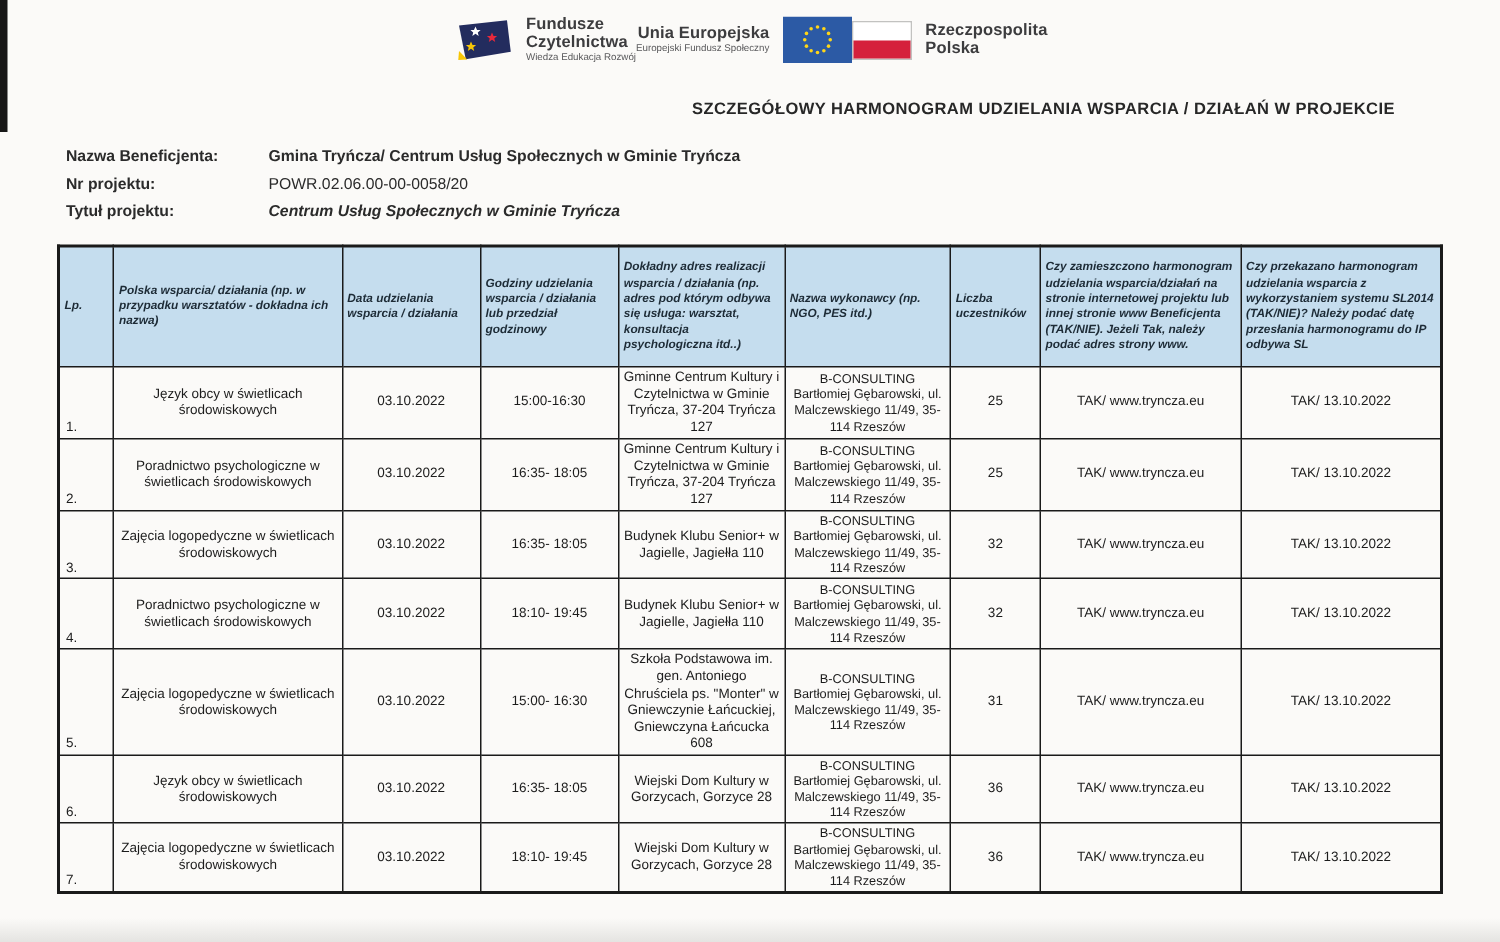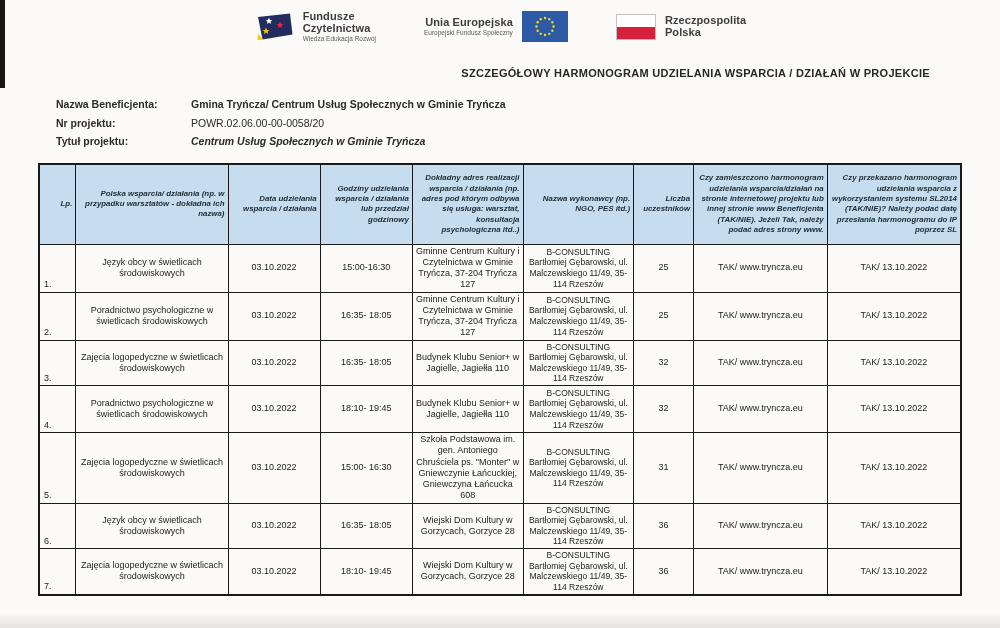--- a/index.html
+++ b/index.html
@@ -9,56 +9,56 @@
     font-family:"Liberation Sans", sans-serif;color:#1f1f1f;
     filter:blur(0.2px);
   }
   
   .scan-strip{position:absolute;left:0;top:0;width:5px;height:88px;background:#171717;}
   .bottom-shade{position:absolute;left:0;bottom:0;width:100%;height:16px;
     background:linear-gradient(to bottom, rgba(0,0,0,0), rgba(110,110,105,0.16));}
 
   
   .logos{position:absolute;top:11px;left:0;width:100%;display:flex;
-    justify-content:center;align-items:center;gap:48px;}
+    justify-content:center;align-items:center;}
   .logo-group{display:flex;align-items:center;gap:9px;}
   .logo-text{line-height:1.05;}
   .logo-title{font-weight:bold;font-size:11px;color:#3c3c3e;letter-spacing:0.1px;}
   .logo-sub{font-size:6.5px;color:#5a5a5c;margin-top:2px;}
   .pl-flag{width:40px;height:26px;border:1px solid #c2c2c0;box-sizing:border-box;display:flex;flex-direction:column;}
   .pl-flag .w{flex:1;background:#ffffff;}
   .pl-flag .r{flex:1;background:var(--flag-red,#d5213c);}
   .eu-flag{display:block;}
 
   
   .doc-title{position:absolute;top:67px;left:0;width:93%;text-align:right;
     font-size:11px;font-weight:bold;color:#272727;letter-spacing:0.3px;}
 
   
-  .meta{position:absolute;top:98px;left:56px;font-size:10.5px;}
+  .meta{position:absolute;top:98px;left:44px;font-size:10.5px;}
   .meta-row{display:flex;margin-bottom:6.5px;}
   .meta-label{width:135px;font-weight:bold;color:#2b2b2b;}
   .meta-value{color:#2b2b2b;}
   .meta-row:nth-child(1) .meta-value{font-weight:bold;}
   .meta-row:nth-child(3) .meta-value{font-weight:bold;font-style:italic;text-align:right;}
 
   
   table.schedule{
     position:absolute;top:163px;left:38px;width:924px;
     border-collapse:collapse;table-layout:fixed;
   }
   .schedule th,.schedule td{
     border:1.8px solid var(--border-color,#1a1a1a);
     padding:1px 3px;box-sizing:border-box;
   }
   .schedule{border:2.5px solid var(--border-color,#1a1a1a);}
   .schedule th{
     background:var(--header-bg,#c5ddee);
     font-style:italic;font-weight:bold;font-size:7.9px;line-height:1.3;
-    color:#1d2b36;text-align:right;vertical-align:middle;height:80px;
+    color:#1d2b36;text-align:left;vertical-align:middle;height:80px;
   }
   .schedule td{
     font-size:9px;line-height:1.25;text-align:center;vertical-align:middle;
     color:#1c1c1c;background:transparent;
   }
   .schedule td.c0{vertical-align:bottom;text-align:left;padding:0 2px 1px 4px;}
   .schedule td.c5{font-size:8.5px;margin-top:32px;}
   .schedule tr.r0 td{height:47px;}
   .schedule tr.r1 td{height:43px;}
   .schedule tr.r2 td{height:45px;}
@@ -162,21 +162,21 @@
     <thead>
       <tr>
           <th class="c0">Lp.</th>
           <th class="c1">Polska wsparcia/ działania (np. w przypadku warsztatów - dokładna ich nazwa)</th>
           <th class="c2">Data udzielania wsparcia / działania</th>
           <th class="c3">Godziny udzielania wsparcia / działania lub przedział godzinowy</th>
           <th class="c4">Dokładny adres realizacji wsparcia / działania (np. adres pod którym odbywa się usługa: warsztat, konsultacja psychologiczna itd..)</th>
           <th class="c5">Nazwa wykonawcy (np. NGO, PES itd.)</th>
           <th class="c6">Liczba uczestników</th>
           <th class="c7">Czy zamieszczono harmonogram udzielania wsparcia/działań na stronie internetowej projektu lub innej stronie www Beneficjenta (TAK/NIE). Jeżeli Tak, należy podać adres strony www.</th>
-          <th class="c8">Czy przekazano harmonogram udzielania wsparcia z wykorzystaniem systemu SL2014 (TAK/NIE)? Należy podać datę przesłania harmonogramu do IP poprzez SL</th>
+          <th class="c8">Czy przekazano harmonogram udzielania wsparcia z wykorzystaniem systemu SL2014 (TAK/NIE)? Należy podać datę przesłania harmonogramu do IP odbywa SL</th>
         </tr>
     </thead>
     <tbody>
         <tr class="r0">
           <td class="c0">1.</td>
           <td class="c1">Język obcy w świetlicach środowiskowych</td>
           <td class="c2">03.10.2022</td>
           <td class="c3">15:00-16:30</td>
           <td class="c4">Gminne Centrum Kultury i Czytelnictwa w Gminie Tryńcza, 37-204 Tryńcza 127</td>
           <td class="c5">B-CONSULTING Bartłomiej Gębarowski, ul. Malczewskiego 11/49, 35-114 Rzeszów</td>

